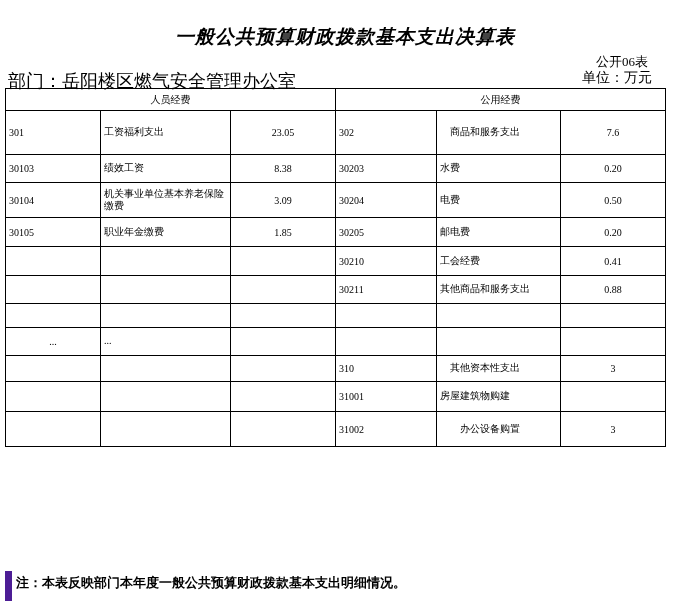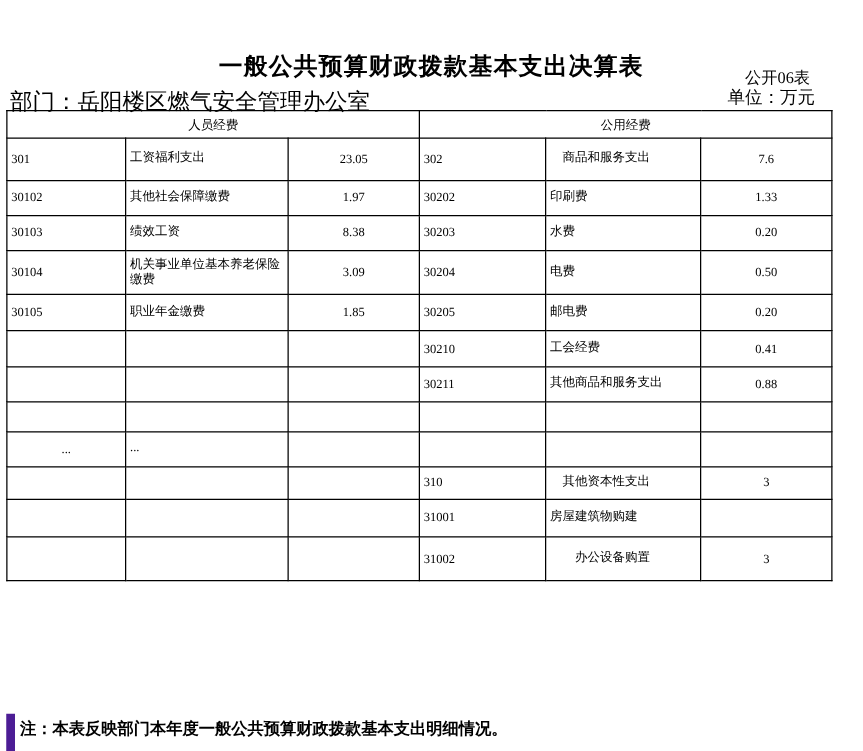--- a/index.html
+++ b/index.html
@@ -6,24 +6,25 @@
   html,body { background:#ffffff; }
   .page {
     position:relative;
     width:690px; height:601px;
     background:#ffffff;
     color:#000000;
     font-family:"Liberation Serif","DejaVu Serif",serif;
     overflow:hidden;
   }
   .title {
-    position:absolute; top:40px; left:0; width:690px;
+    position:absolute; top:24px; left:0; width:690px;
     text-align:center;
     font-size:19px; font-weight:bold;
     letter-spacing:1px;
+    font-style:italic;
   }
   .form-no {
     position:absolute; top:53px; right:42px;
     font-size:13px;
   }
   .dept {
     position:absolute; top:69px; left:8px;
     font-size:18px;
   }
   .unit {
@@ -76,35 +77,27 @@
       <col style="width:101px">
         <col style="width:124px">
         <col style="width:105px">
     </colgroup>
     <tbody>
         <tr>
       <th class="group" colspan="3">人员经费</th>
       <th class="group" colspan="3">公用经费</th>
     </tr>
 
-    <tr style="height:34px">
+    <tr style="height:44px">
       <td class="code">301</td>
       <td class="name">工资福利支出</td>
       <td class="amt">23.05</td>
       <td class="code">302</td>
       <td class="name">　商品和服务支出</td>
       <td class="amt">7.6</td>
-    </tr>
-    <tr style="height:28px">
-      <td class="code">30102</td>
-      <td class="name">其他社会保障缴费</td>
-      <td class="amt">1.97</td>
-      <td class="code">30202</td>
-      <td class="name">印刷费</td>
-      <td class="amt">1.33</td>
     </tr>
     <tr style="height:28px">
       <td class="code">30103</td>
       <td class="name">绩效工资</td>
       <td class="amt">8.38</td>
       <td class="code">30203</td>
       <td class="name">水费</td>
       <td class="amt">0.20</td>
     </tr>
     <tr style="height:35px">

